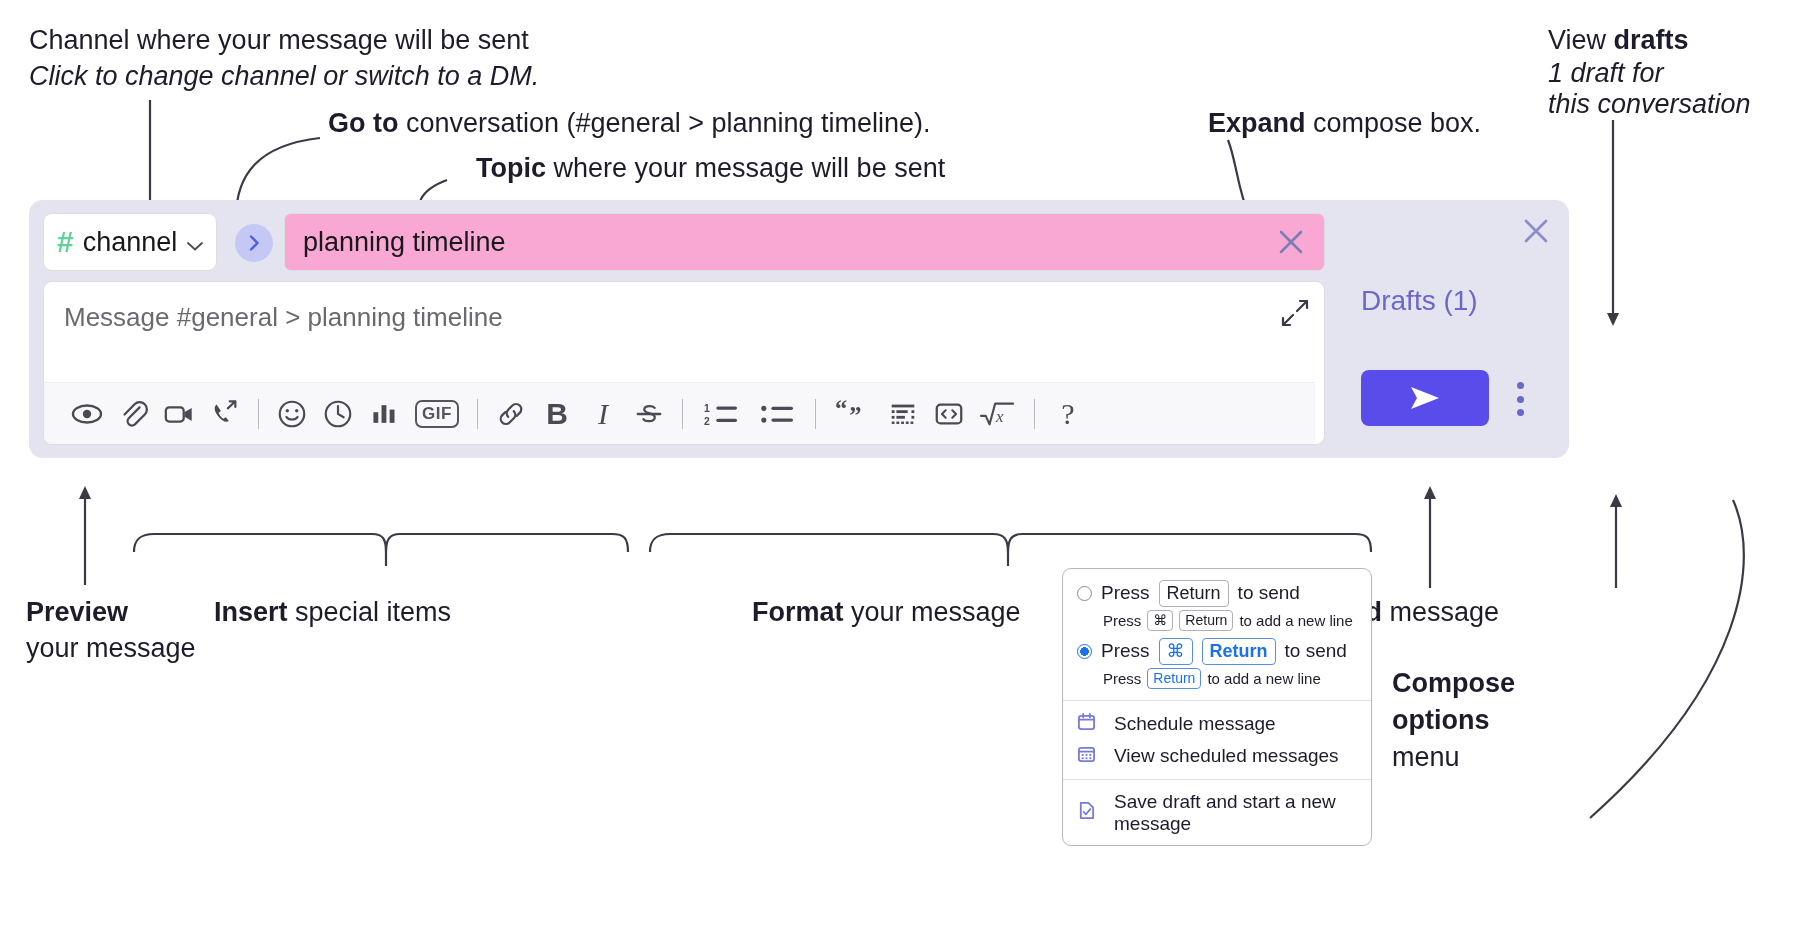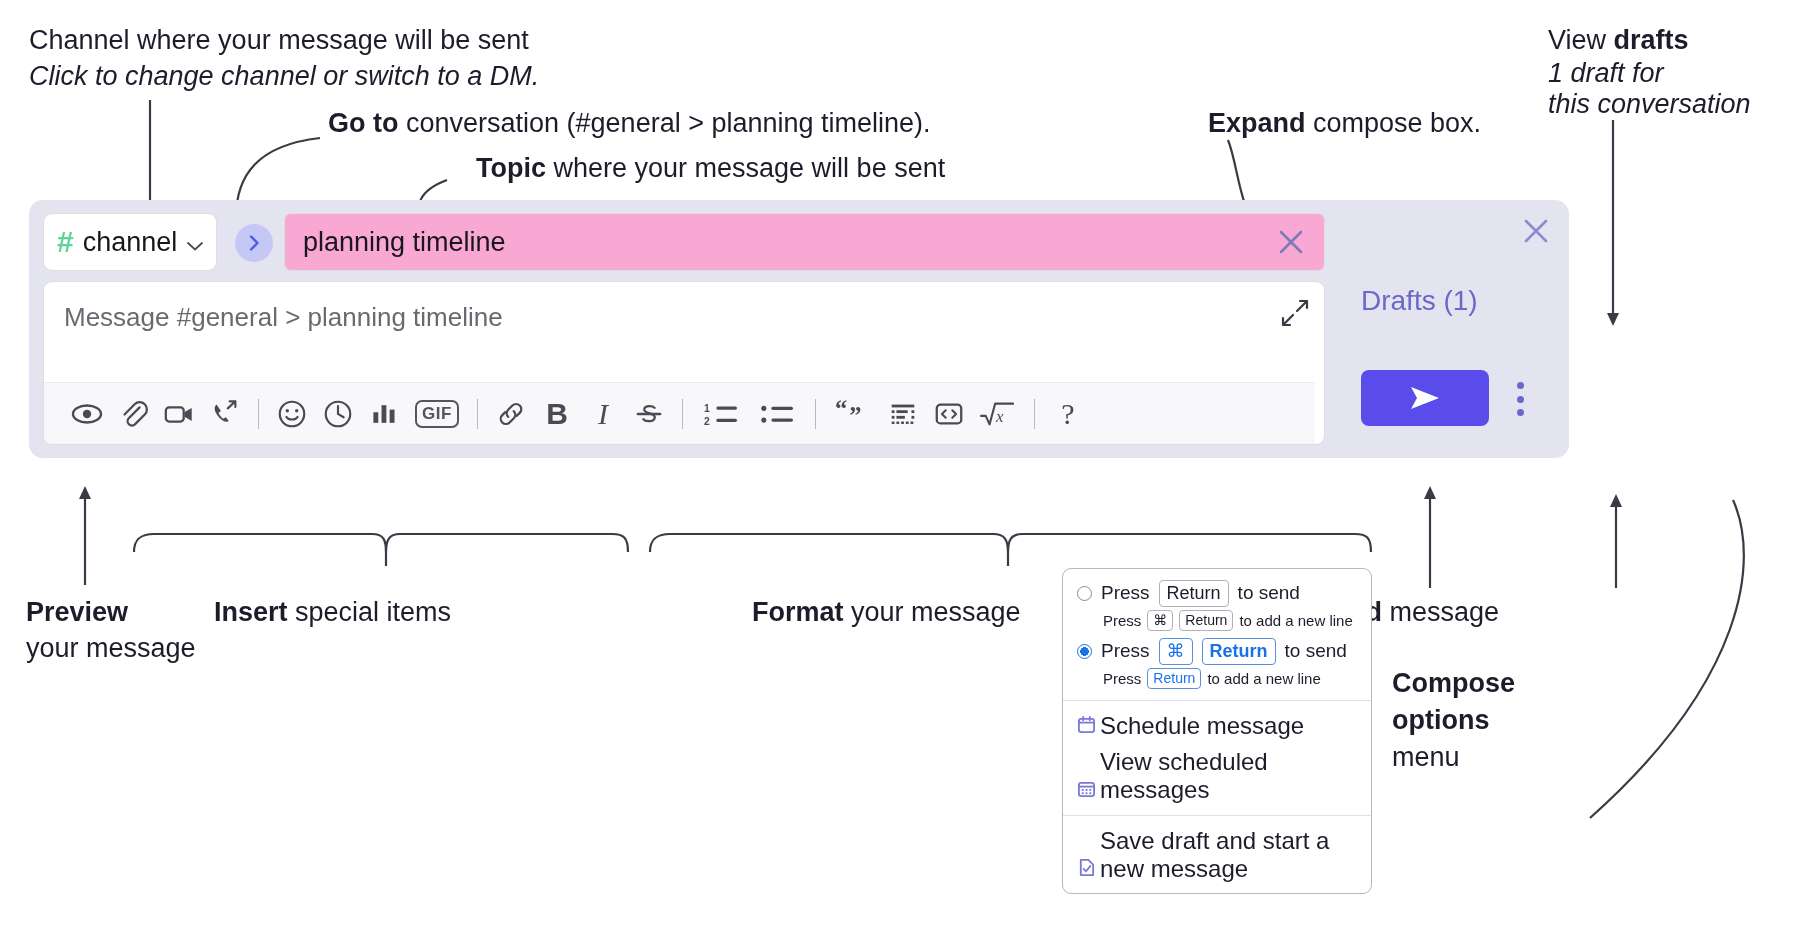--- a/index.html
+++ b/index.html
@@ -92,21 +92,21 @@
   .rdo.on{border:1.6px solid #1b72e8;background:
      radial-gradient(circle at 50% 50%, #1b72e8 0 4.2px, #ffffff 4.4px 100%);}
   .key{
     border:1px solid #b0b0b8;border-radius:4px;padding:1px 7px;background:#fff;
     font-size:18px;color:#1d1c2b;line-height:1.25;white-space:nowrap;
   }
   .key.sm{font-size:14px;padding:1px 5px;}
   .key.bl{border-color:#5a8fe0;color:#1b72e8;}
   .key.bl.strong{font-weight:bold;}
   .menu-div{height:1px;background:#e0e0e4;margin:7px 0;}
-  .menu-item{display:flex;align-items:flex-end;gap:4px;padding:4px 14px;font-size:24px;color:#1d1c2b;}
+  .menu-item{display:flex;align-items:center;gap:18px;padding:4px 14px;font-size:19px;color:#1d1c2b;}
   .menu-item svg{flex:0 0 auto;}
 </style>
 </head>
 <body>
 
 <svg id="leaders" viewBox="0 0 1814 944">
   <g fill="none" stroke="#3a3a46" stroke-width="2.2">
 
     <path d="M150,100 L150,232"></path>
 

